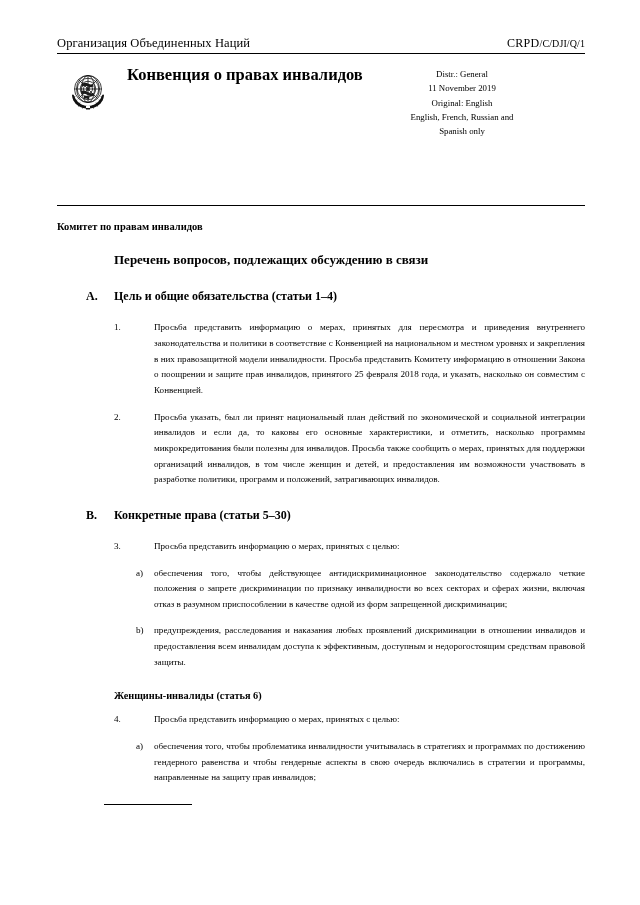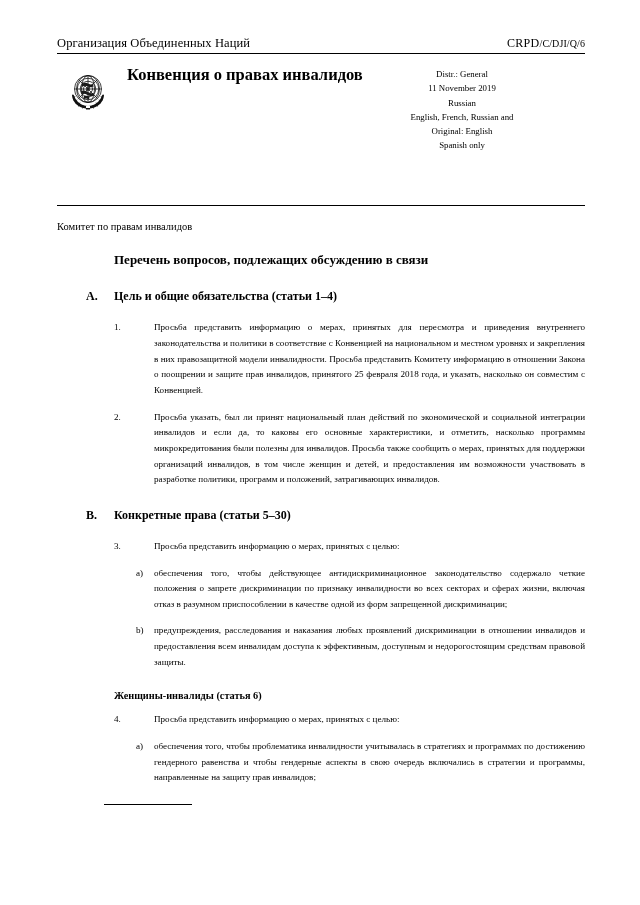--- a/index.html
+++ b/index.html
@@ -94,21 +94,21 @@
   }
 
   
   .content {
     position: absolute;
     left: 57px;
     top: 221px;
     width: 528px;
   }
   .committee {
-    font-weight: normal;
+    font-weight: bold;
     font-size: 10.5px;
     margin-bottom: 19px;
   }
   .doc-title {
     font-weight: bold;
     font-size: 13px;
     line-height: 1.42;
     margin-left: 57px;
     margin-bottom: 20px;
     font-family: Liberation Serif, serif;
@@ -241,21 +241,21 @@
 </head>
 <body>
 
 <div class="page">
 
   <div class="masthead">
 
     <div class="mast-top-row">
       <div class="org-name">Организация Объединенных Наций</div>
       <div class="doc-symbol">
-        <span class="sym-main">CRPD</span><span class="sym-sub">/C/DJI/Q/6</span>
+        <span class="sym-main">CRPD</span><span class="sym-sub">/C/DJI/Q/1</span>
       </div>
     </div>
 
     <div class="mast-rule"></div>
 
     <div class="mast-body">
 
       <svg class="emblem" viewBox="0 0 100 100">
         <g fill="none" stroke="#111" stroke-width="1.6">
           <circle cx="50" cy="48" r="27"></circle>
@@ -290,23 +290,22 @@
             <path d="M59 80 q2 4 2 7"></path>
           </g>
         </g>
       </svg>
 
       <div class="conv-title">Конвенция о правах инвалидов</div>
 
       <div class="distr-block">
         <div>Distr.: General</div>
         <div>11 November 2019</div>
-        <div>Russian</div>
+        <div>Original: English</div>
         <div>English, French, Russian and</div>
-        <div>Original: English</div>
         <div>Spanish only</div>
       </div>
 
     </div>
   </div>
 
   <div class="rule-2"></div>
 
   <div class="content">
 

